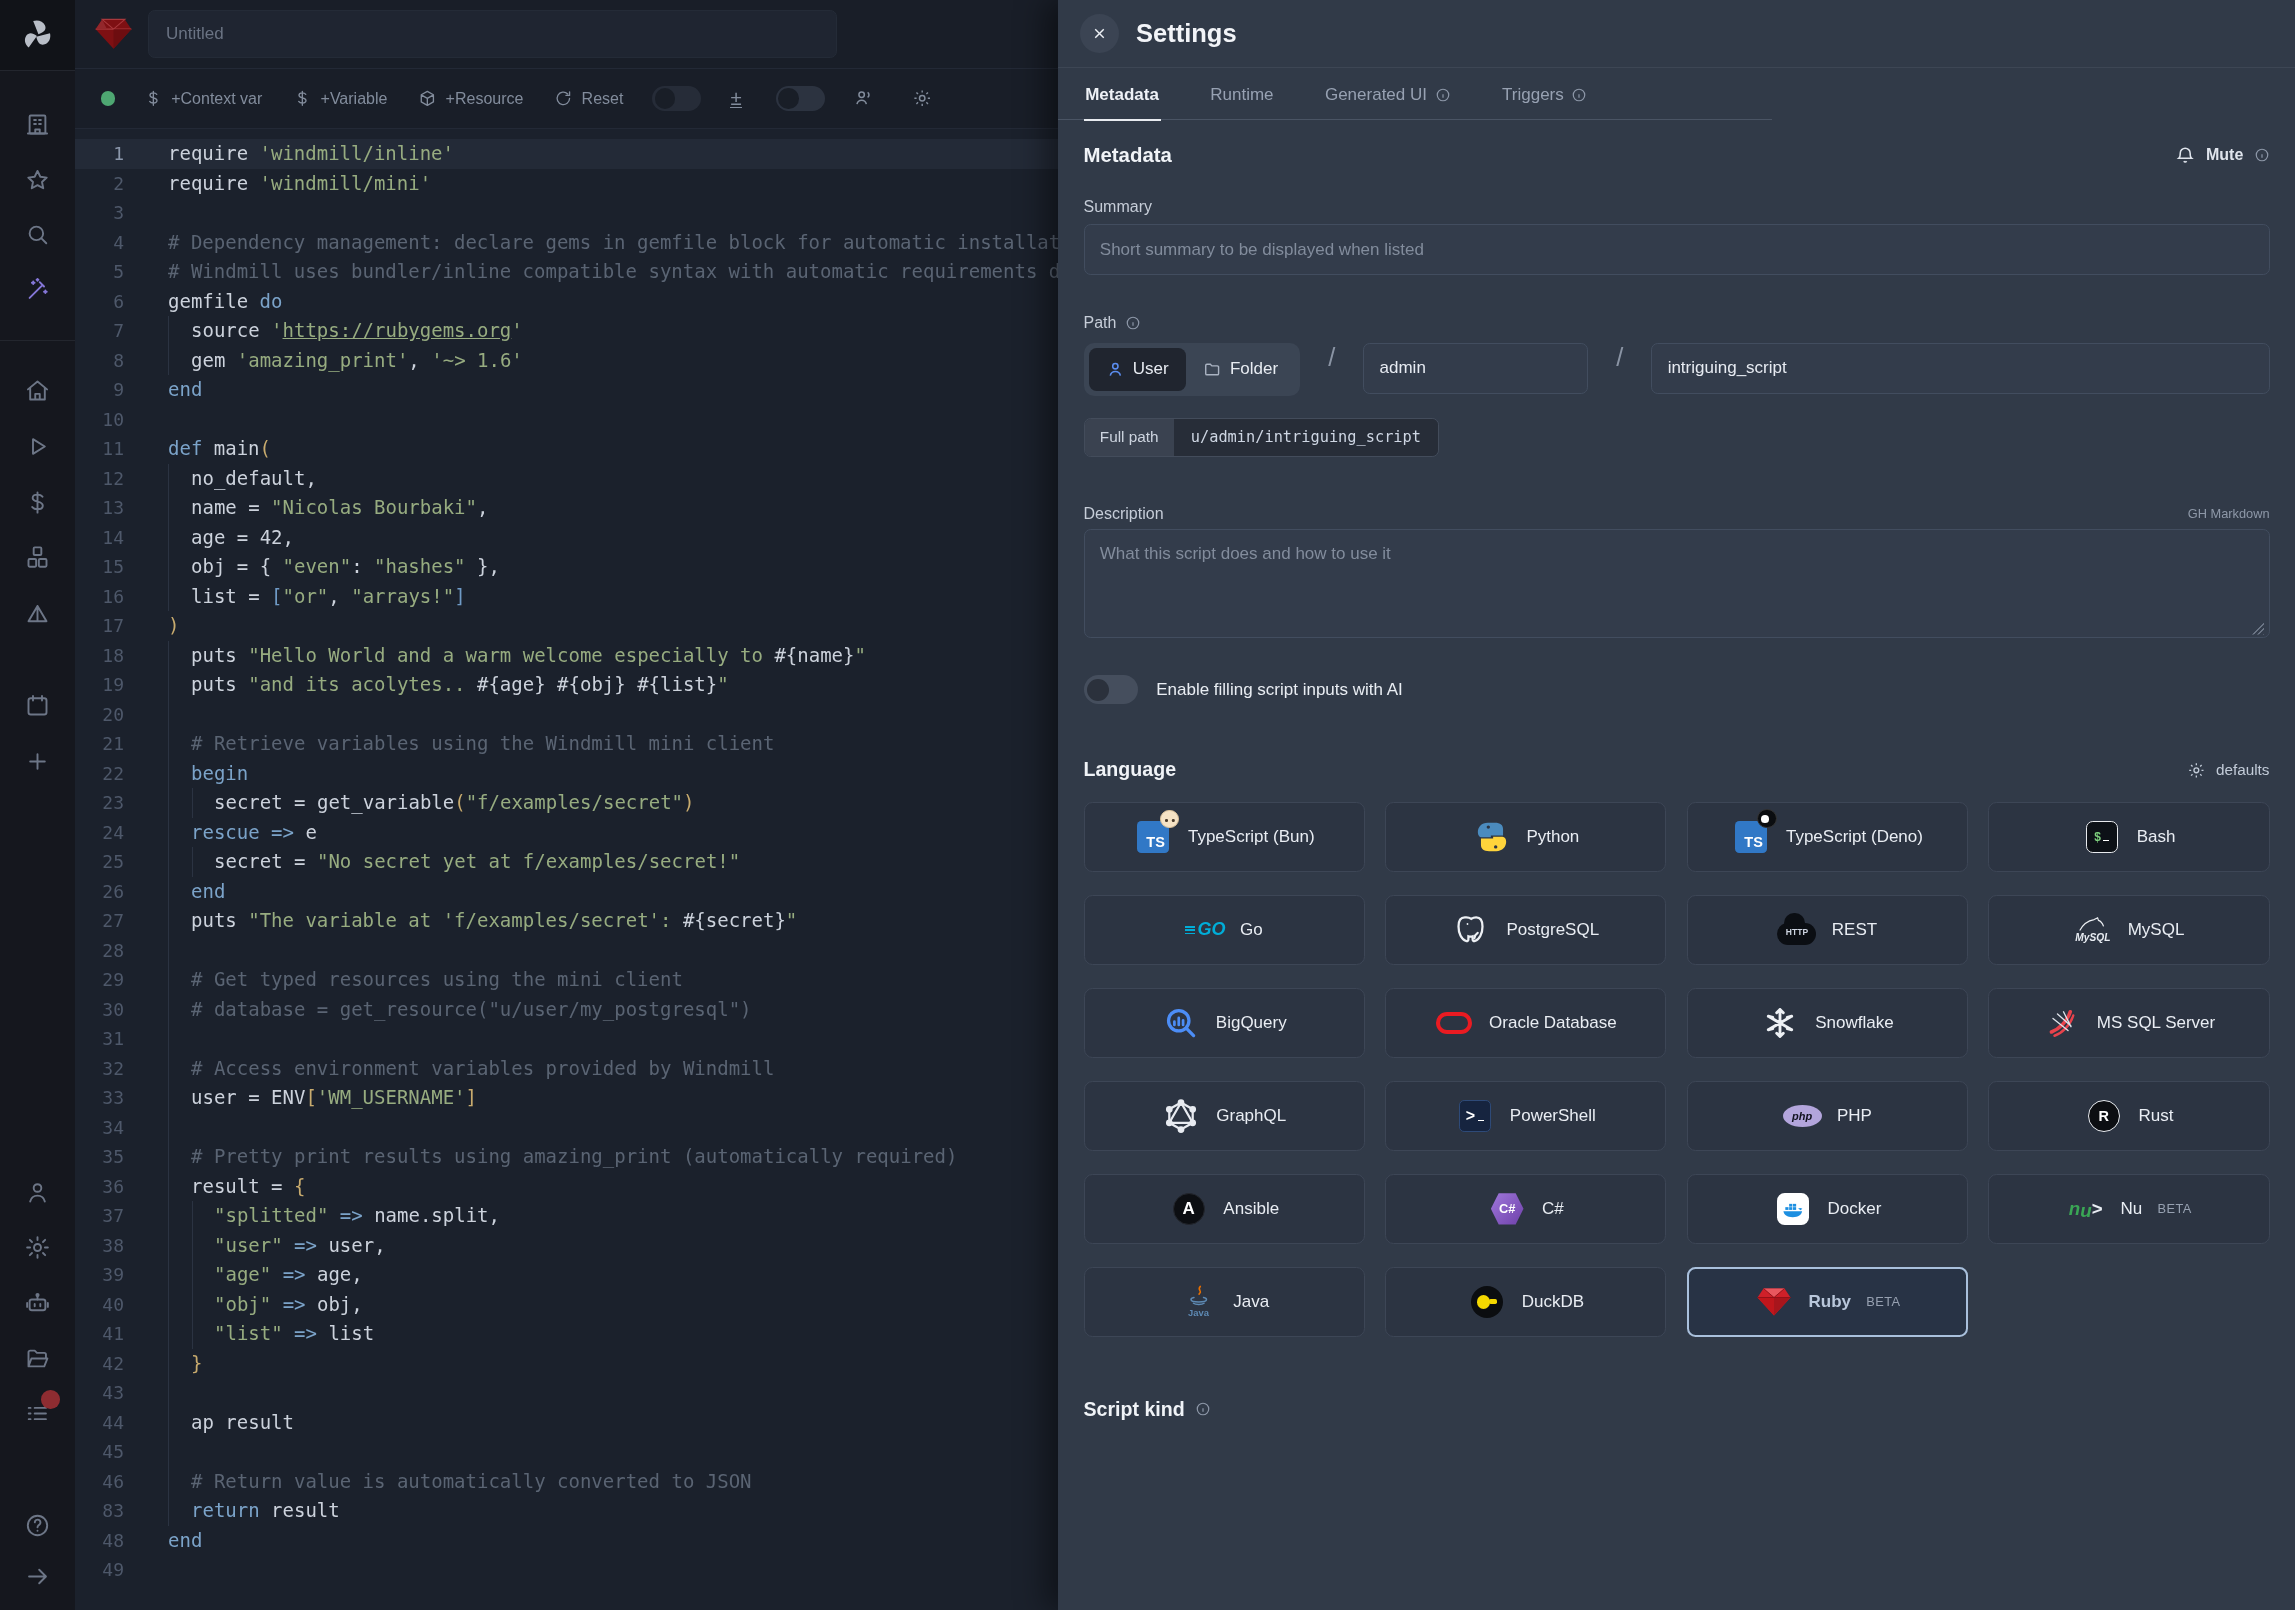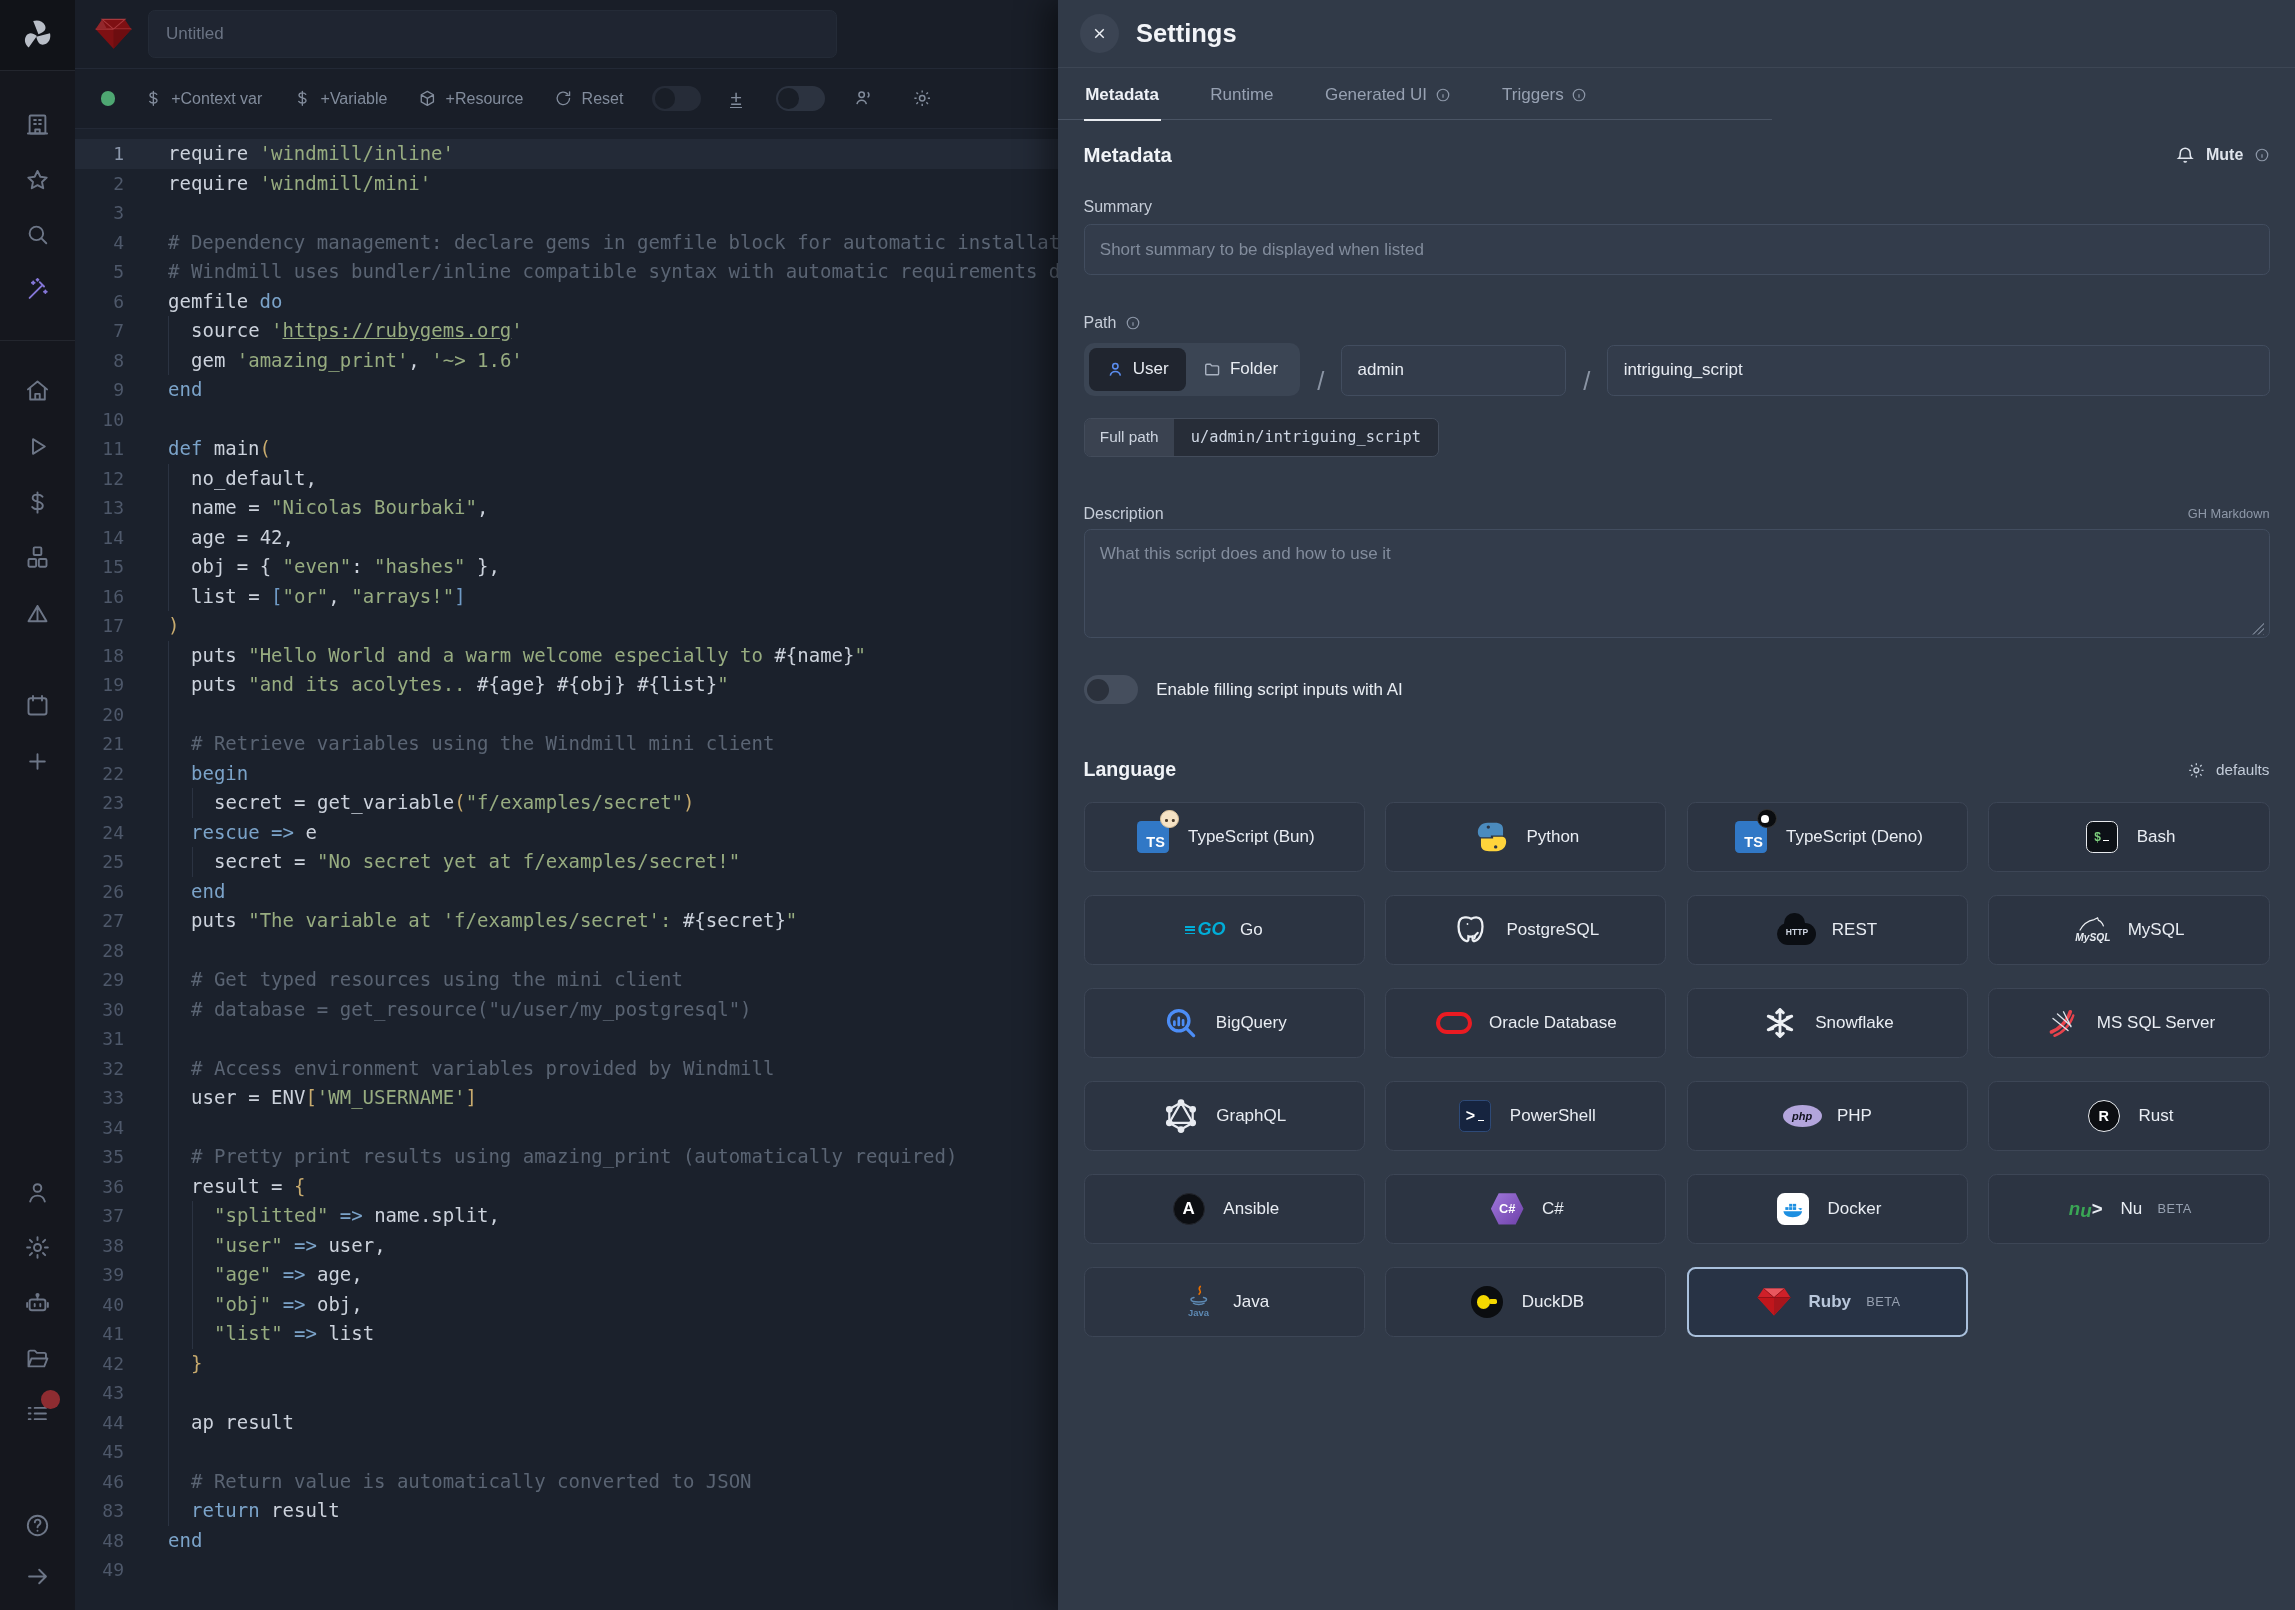--- a/index.html
+++ b/index.html
@@ -69,21 +69,21 @@
   .mute svg.bell { width:20.4px; height:20.4px; }
   .lbl { font-size:16px; color:#c6cdd8; }
   .inp { width:100%; height:51px; background:#333c4b; border:0.9px solid #424d5f; border-radius:6.8px;
     color:#e7ebf2; font-size:17px; padding:0 15.3px; outline:none; }
   .inp::placeholder { color:#828c9c; }
   .mt36{margin-top:31px}.mt10{margin-top:8.5px}.mt46{margin-top:39px}.mt12{margin-top:10.2px}
   .mt26{margin-top:22px}.mt56{margin-top:48px}.mt8{margin-top:6.8px}.mt40{margin-top:34px}
   .mt64{margin-top:54px}.mt24{margin-top:20.4px}.mt72{margin-top:61px}
 
   .lbl-row { display:flex; align-items:center; gap:8.5px; }
-  .path-row { display:flex; align-items:flex-end; gap:17px; }
+  .path-row { display:flex; align-items:flex-start; gap:28px; }
   .segctl { display:flex; align-items:center; background:#3b4554; border-radius:10.2px; padding:5.1px; height:53px; }
   .segbtn { display:flex; align-items:center; gap:8.5px; font-size:17px; color:#e8ecf2; padding:0 17px; height:43px; border-radius:7.7px; }
   .segbtn.active { background:#20252f; }
   .segbtn svg { width:18.7px; height:18.7px; }
   .slash { font-size:25.5px; color:#8a94a4; font-weight:300; }
   .inp.owner { width:225px; }
   .inp.script { flex:1; }
   .fullpath { display:inline-flex; align-items:stretch; border:0.9px solid #434c5b; border-radius:6.8px; overflow:hidden; height:39px; }
   .fullpath .fp1 { background:#3a4250; color:#cdd4df; font-size:15.3px; display:flex; align-items:center; padding:0 15.3px; }
   .fullpath .fp2 { background:#272d38; color:#ced6e3; font-family:"DejaVu Sans Mono", monospace; font-size:15.3px; display:flex; align-items:center; padding:0 17px; }
@@ -704,15 +704,25 @@
      <polygon points="1,8 12,20 12,8" fill="#c0161c"></polygon>
      <polyline points="1,8 23,8" fill="none" stroke="#8e1016" stroke-width="0.6"></polyline>
      <polyline points="5,2 12,8 19,2" fill="none" stroke="#8e1016" stroke-width="0.6"></polyline>
             </svg>
           </span>
     <span class="llabel">Ruby</span>
           <span class="lbeta">BETA</span>
         </div>
       </div>
 
+    <div class="script-kind mt72">
+      <span class="h2" style="font-size:19.6px">Script kind</span>
+      <span class="info-ic">
+        <svg viewBox="0 0 24 24" fill="none" stroke="currentColor" stroke-width="1.8">
+            <circle cx="12" cy="12" r="8.6"></circle>
+            <path d="M12 11v5"></path>
+            <path d="M12 7.6h.01" stroke-width="2.4"></path>
+          </svg>
+      </span>
+    </div>
   </div>
 </aside>
 
 
 </body></html>

